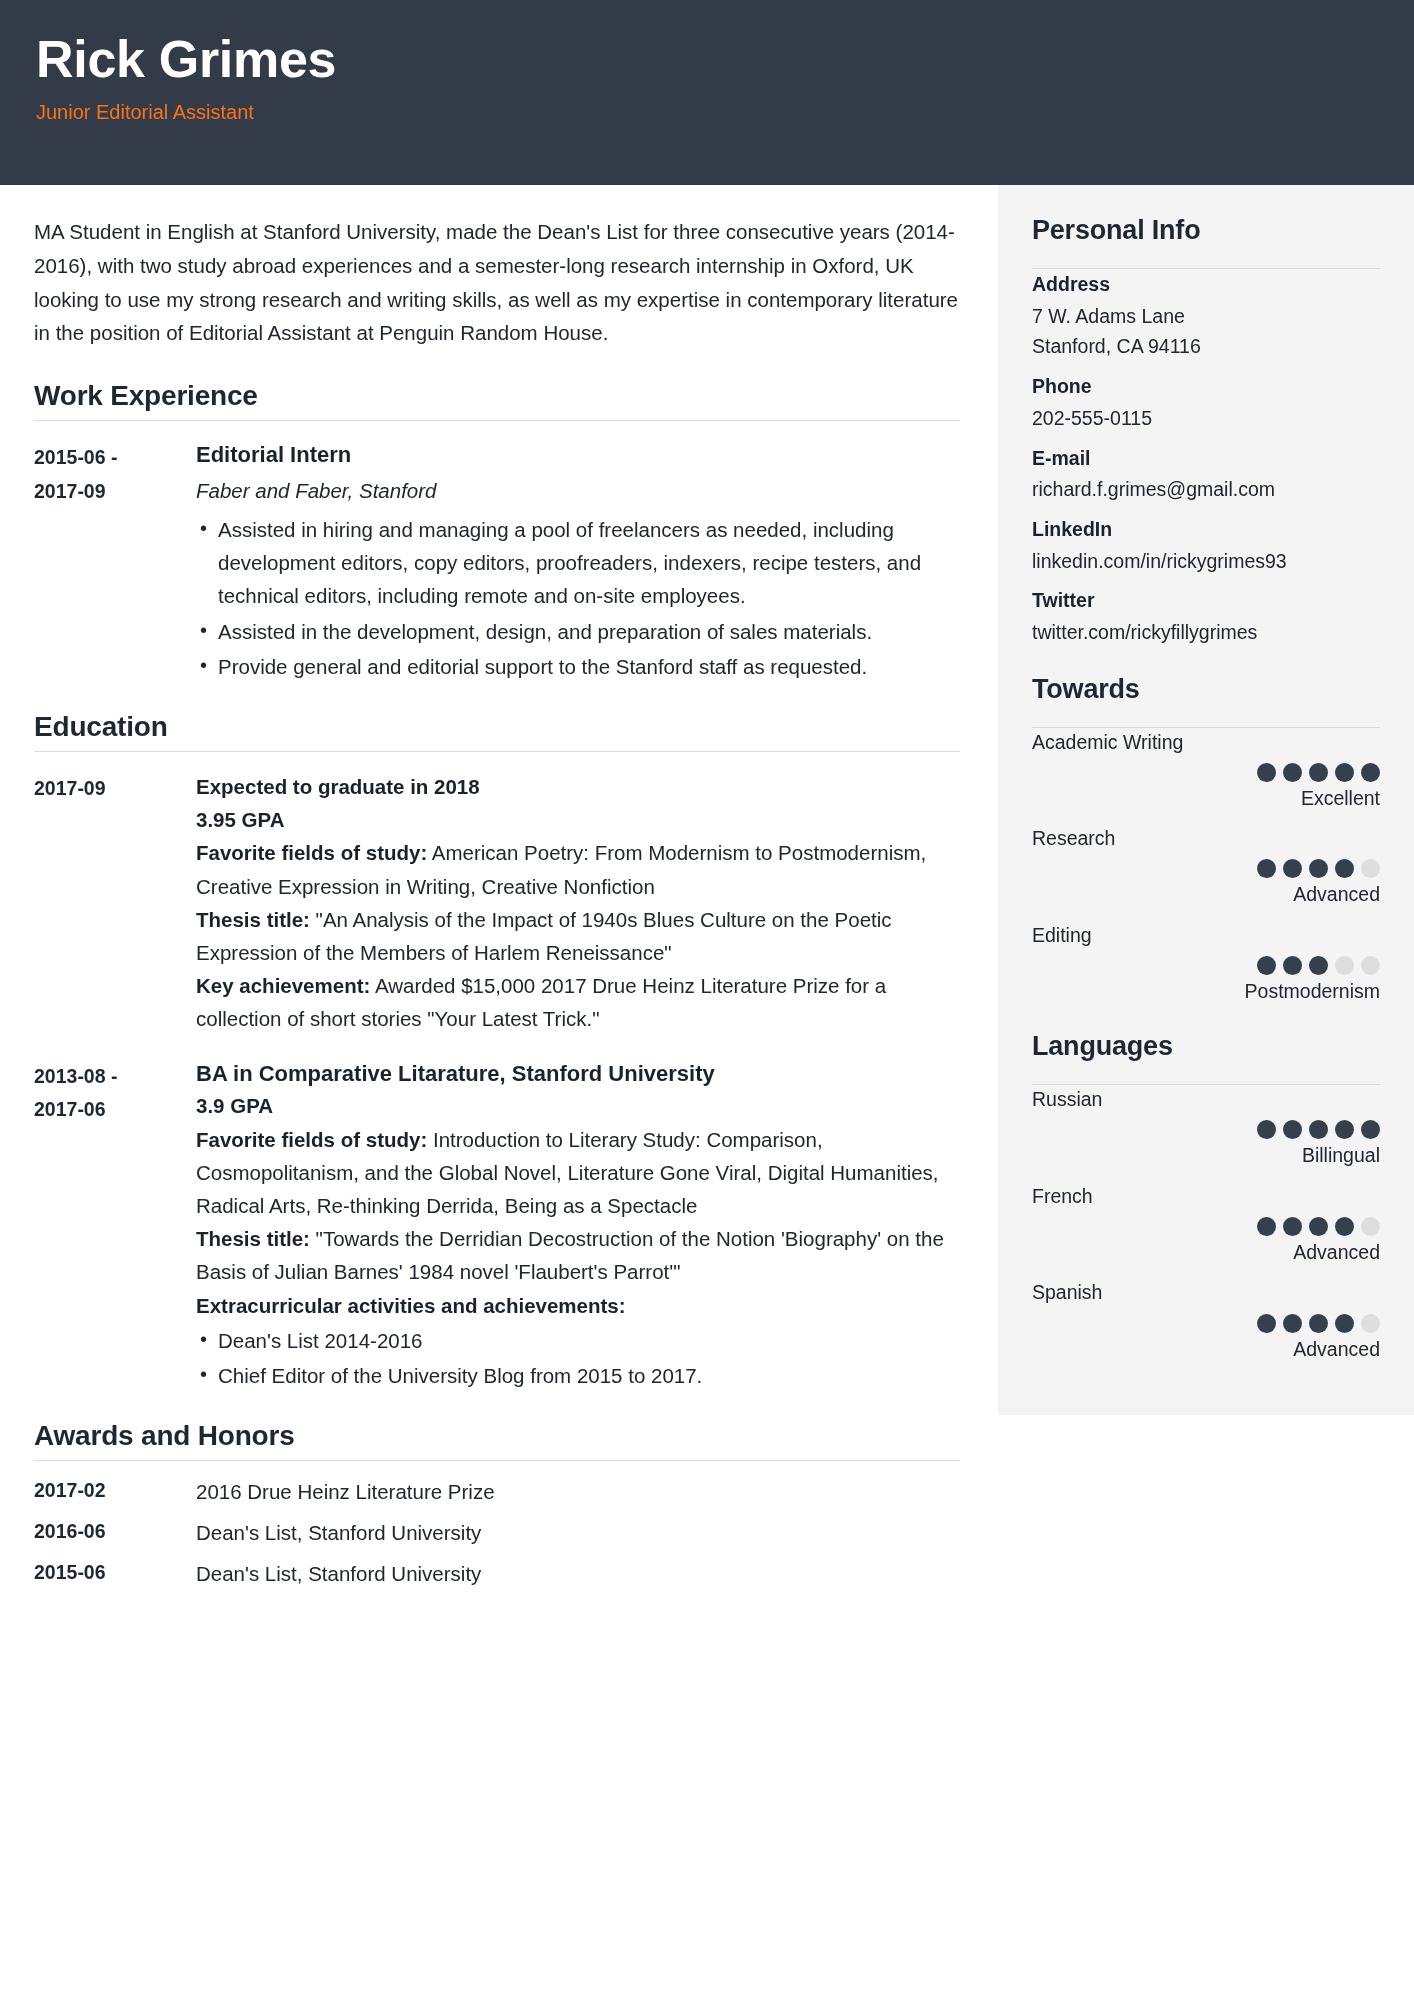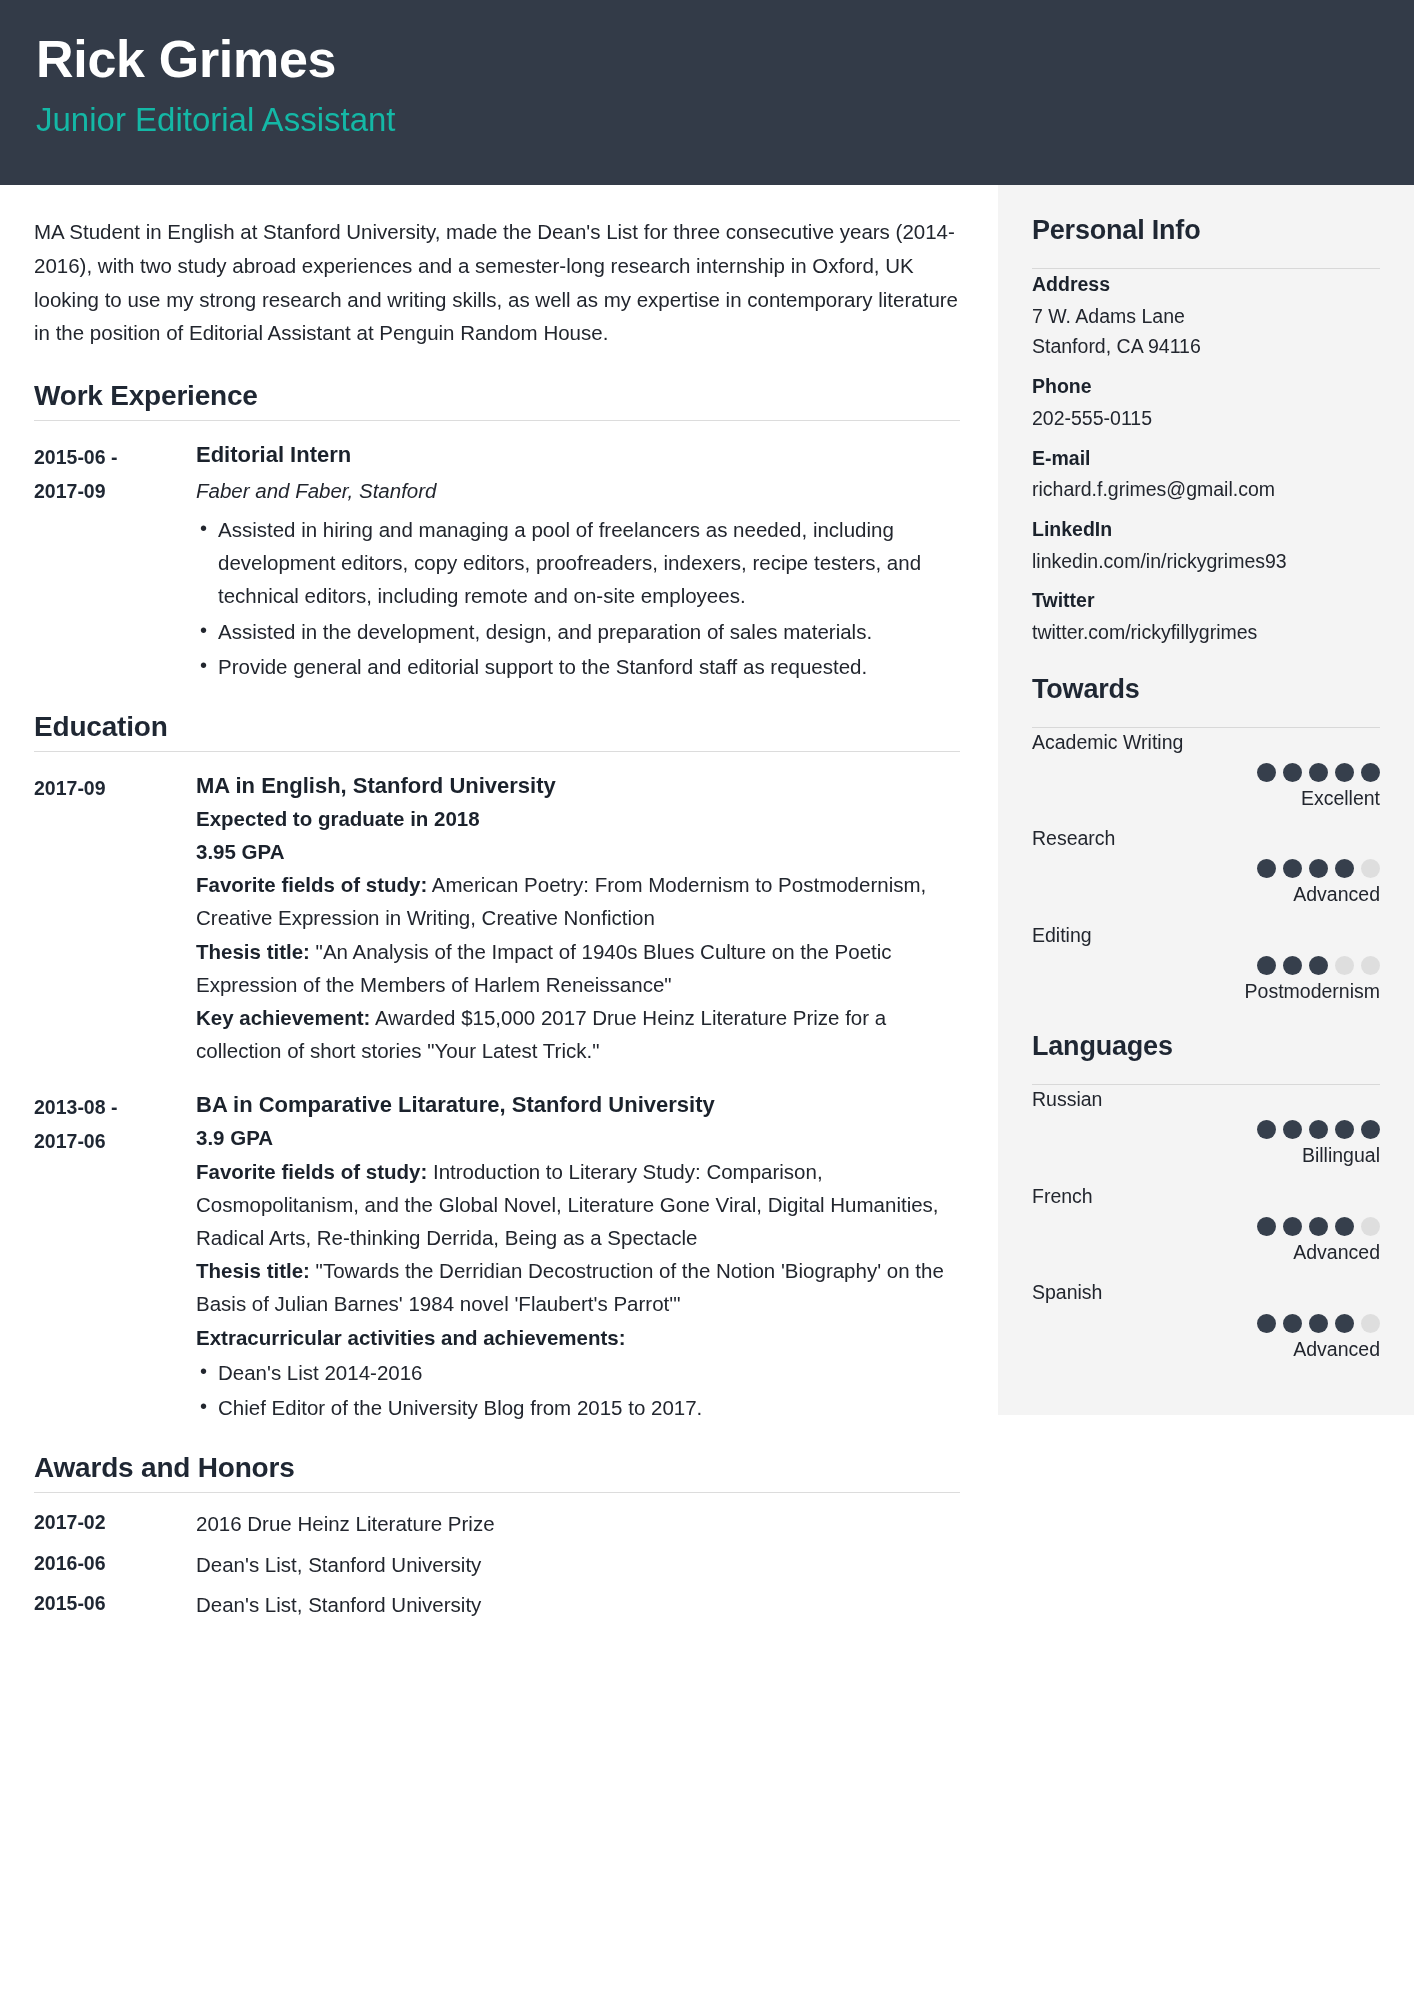--- a/index.html
+++ b/index.html
@@ -22,22 +22,22 @@
     height: 185px;
   }
   .header-name {
     color: #ffffff;
     font-size: 52px;
     font-weight: bold;
     letter-spacing: -0.3px;
     line-height: 1.12;
   }
   .header-title {
-    color: #14b8a6;
-    font-size: 33px;
+    color: #f97316;
+    font-size: 20px;
     font-weight: normal;
     margin-top: 12px;
     line-height: 1.2;
   }
 
   
   .body-wrap {
     display: flex;
     align-items: flex-start;
     min-height: 1815px;
@@ -236,21 +236,20 @@
           </div>
         </div>
 
       <div class="section-title tight-top">Education</div>
       <div id="education-entries">
           <div class="entry">
             <div class="entry-date">
               <div>2017-09</div>
             </div>
             <div class="entry-body">
-              <div class="entry-role">MA in English, Stanford University</div>
               <div class="entry-sub">Expected to graduate in 2018</div>
               <div class="entry-sub">3.95 GPA</div>
               <div class="entry-line"><b>Favorite fields of study:</b> American Poetry: From Modernism to Postmodernism, Creative Expression in Writing, Creative Nonfiction</div>
               <div class="entry-line"><b>Thesis title:</b> "An Analysis of the Impact of 1940s Blues Culture on the Poetic Expression of the Members of Harlem Reneissance"</div>
               <div class="entry-line"><b>Key achievement:</b> Awarded $15,000 2017 Drue Heinz Literature Prize for a collection of short stories "Your Latest Trick."</div>
             </div>
           </div>
           <div class="entry">
             <div class="entry-date">
               <div>2013-08 -</div>

